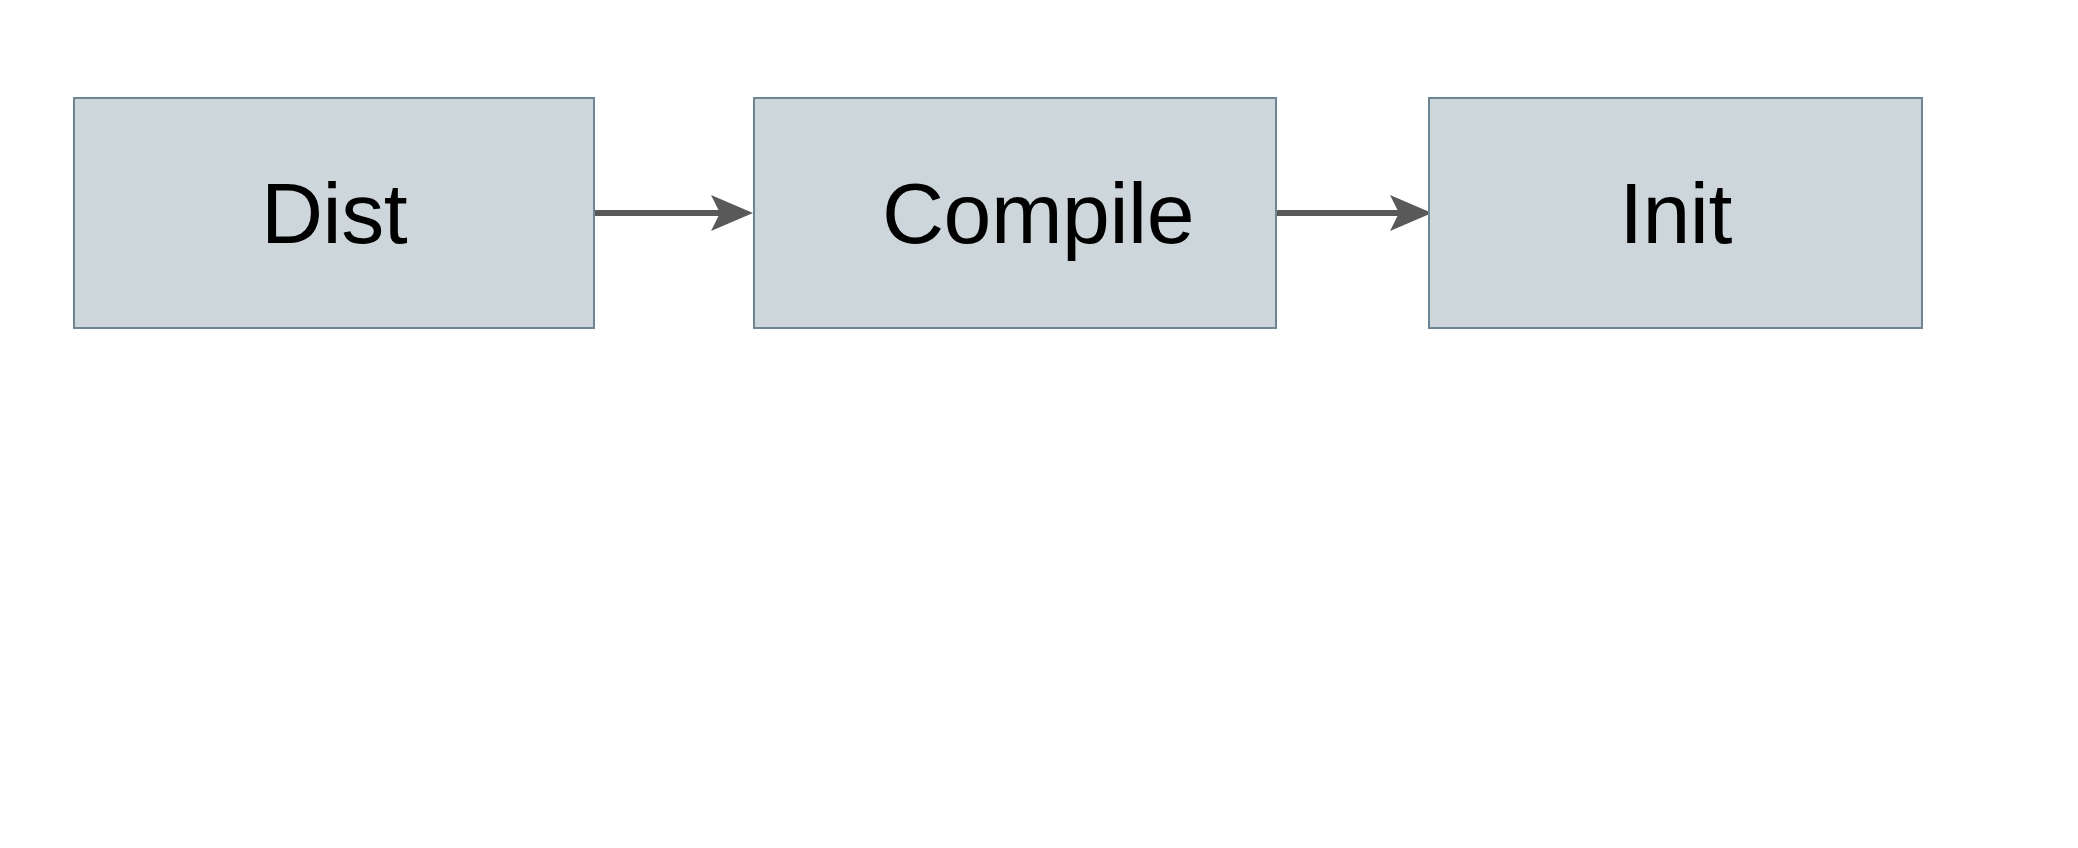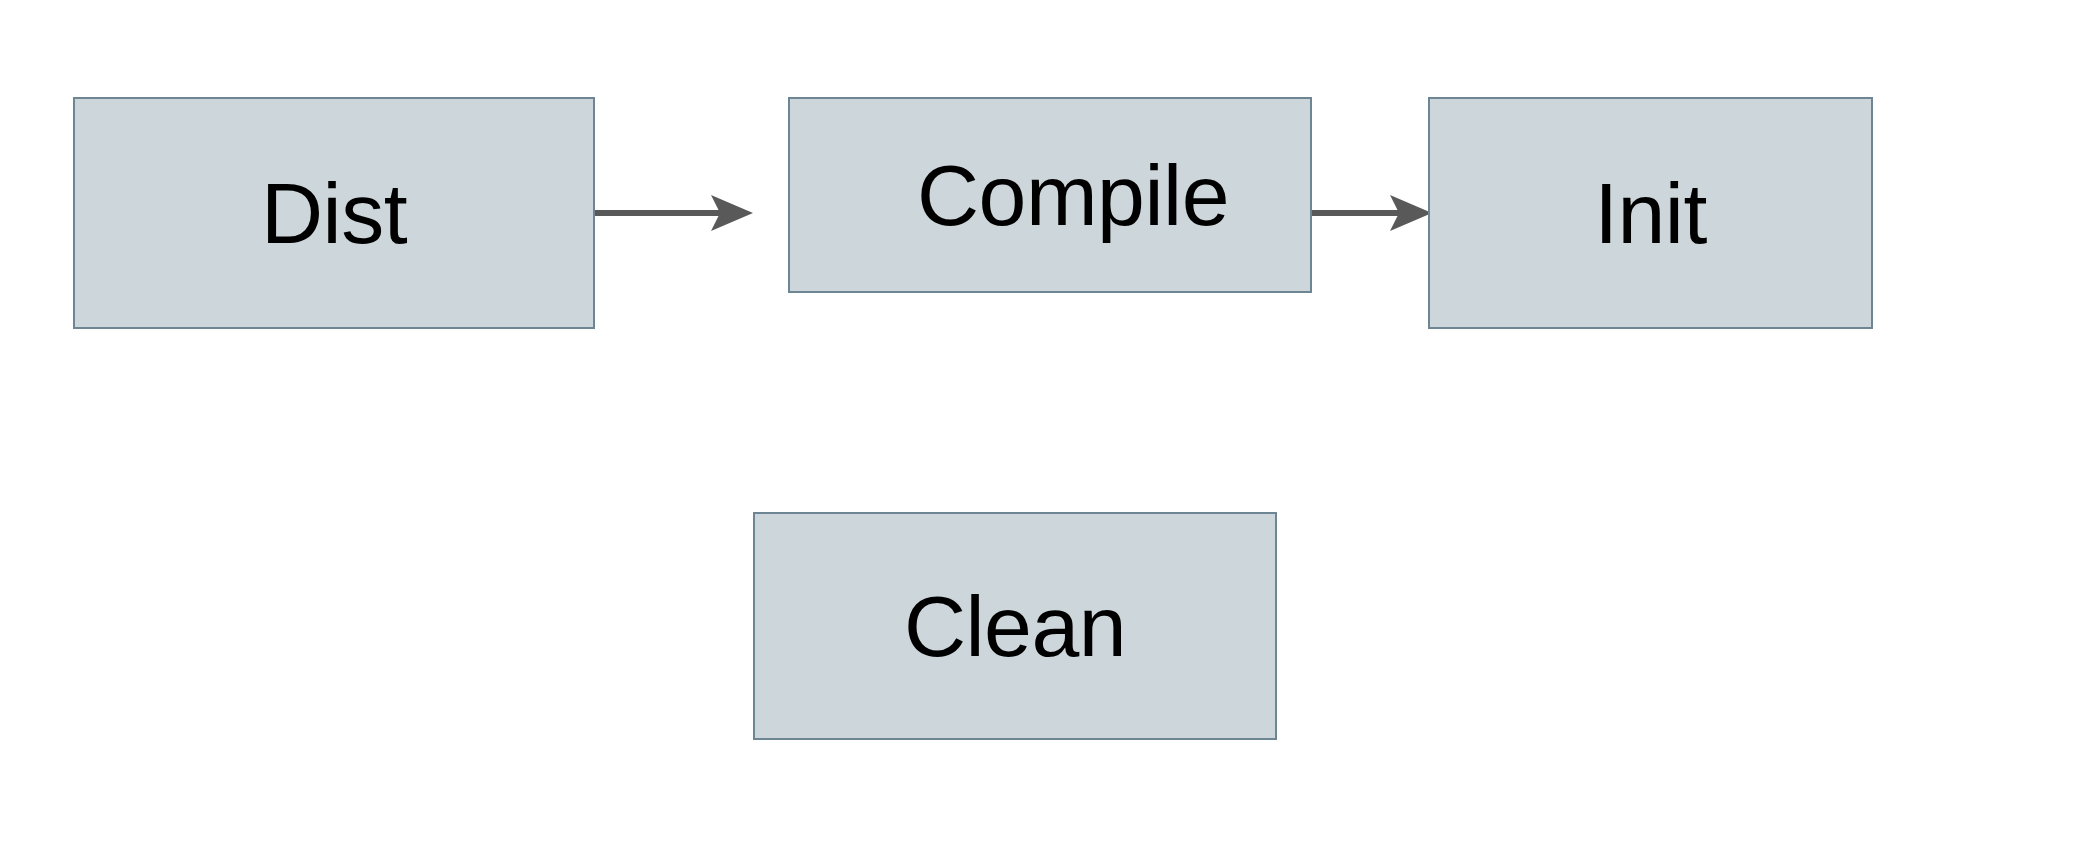--- a/index.html
+++ b/index.html
@@ -70,25 +70,22 @@
     <g>
       <line class="edge-line" x1="1277" y1="213" x2="1414" y2="213"></line>
       <path class="edge-head" d="M 1432 213 L 1390 195 L 1399 213 L 1390 231 Z"></path>
     </g>
   </svg>
 
   <div class="node" style="left:73px; top:97px; width:522px; height:232px;">
     <span class="node-label">Dist</span>
   </div>
 
-  <div class="node" style="left:788px; top:97px; width:524px; height:196px;padding-left:46px;">
+  <div class="node" style="left:753px; top:97px; width:524px; height:232px;padding-left:46px;">
     <span class="node-label">Compile</span>
   </div>
 
-  <div class="node" style="left:1428px; top:97px; width:445px; height:232px;">
+  <div class="node" style="left:1428px; top:97px; width:495px; height:232px;">
     <span class="node-label">Init</span>
   </div>
 
-  <div class="node" style="left:753px; top:512px; width:524px; height:228px;">
-    <span class="node-label">Clean</span>
-  </div>
 
 </div>
 
 </body></html>

